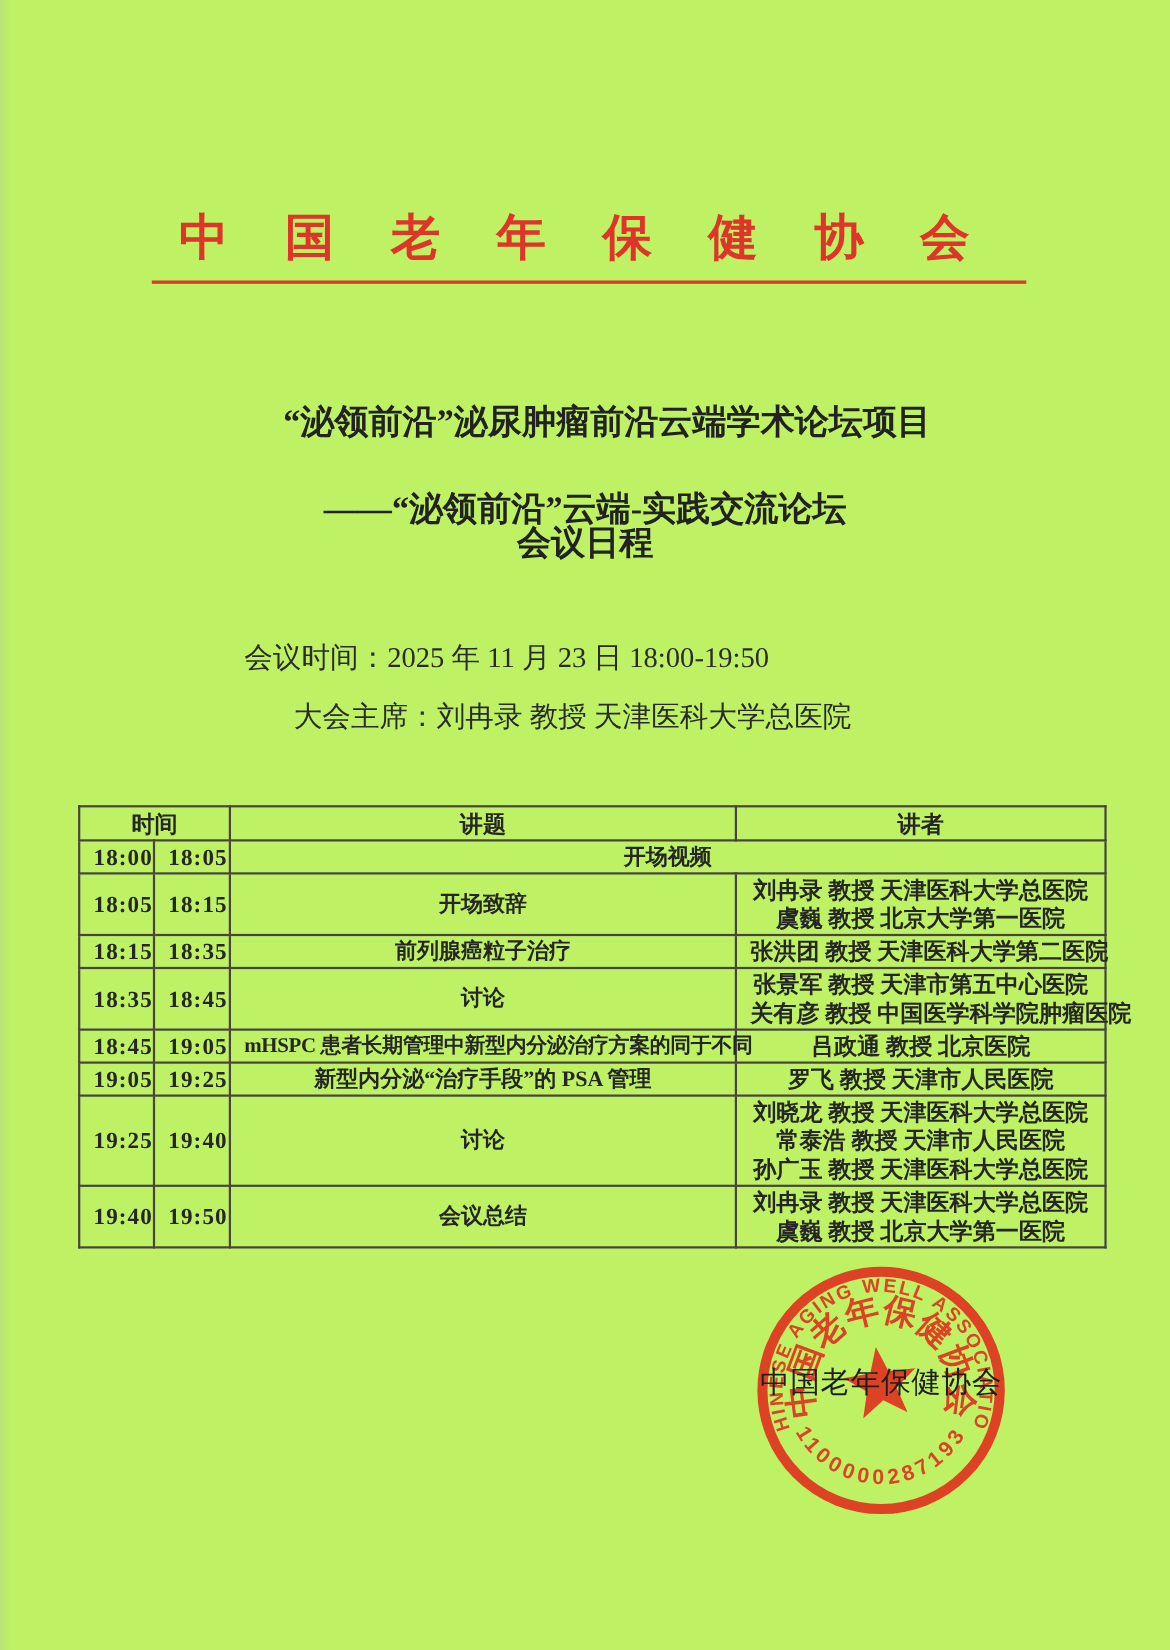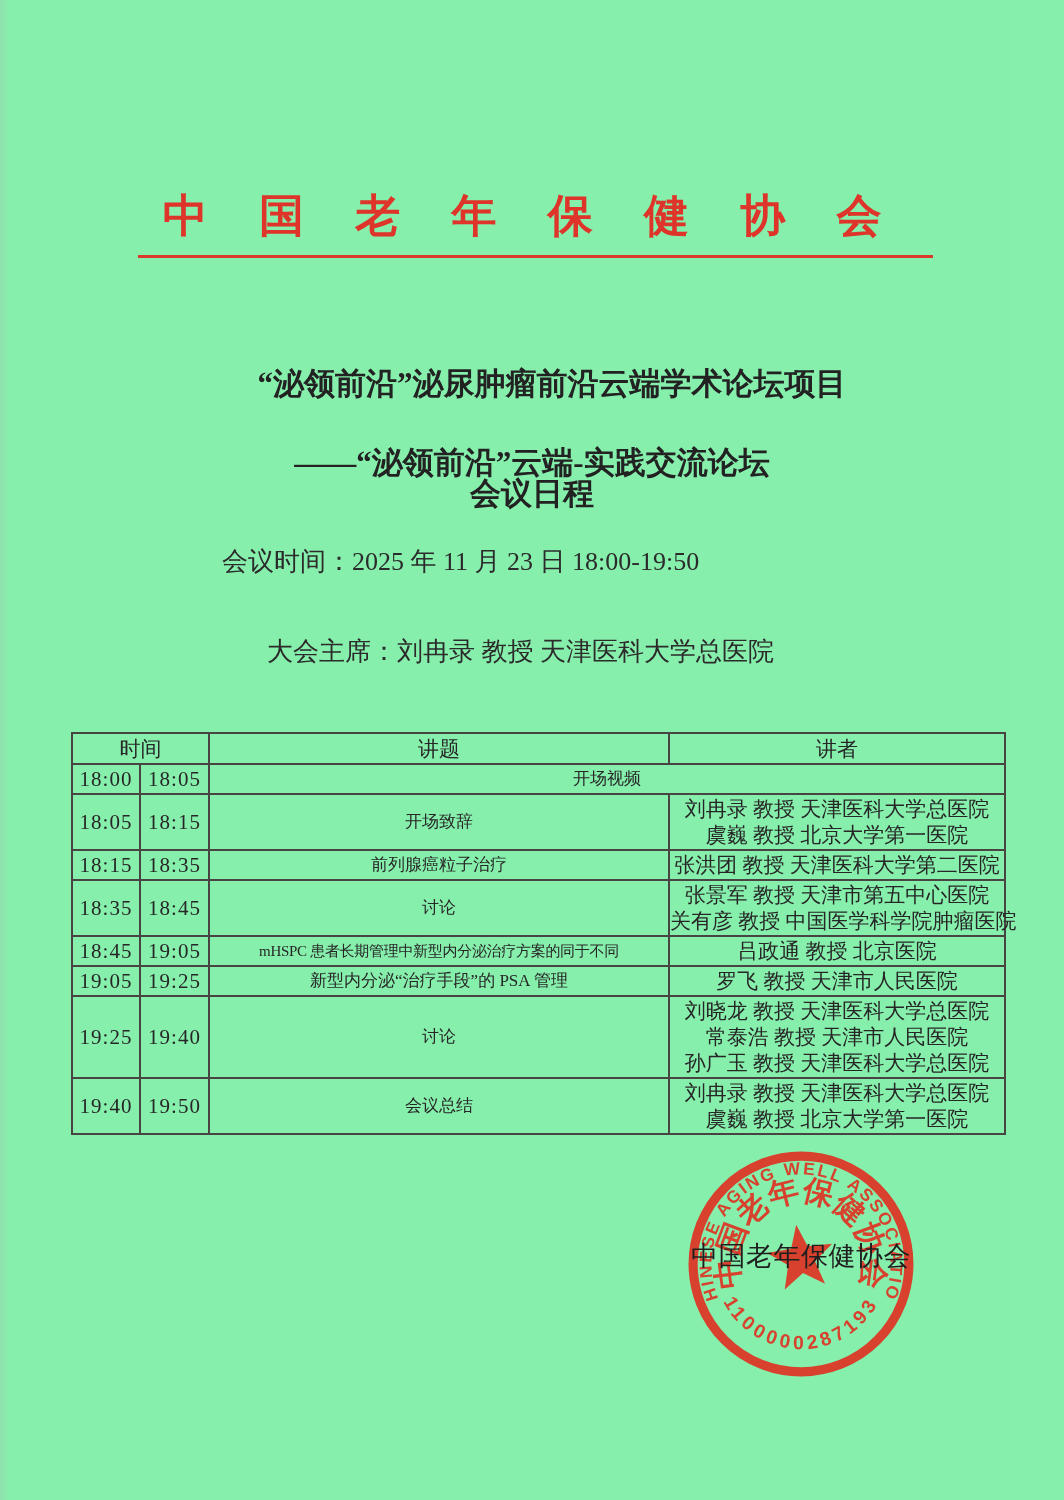--- a/index.html
+++ b/index.html
@@ -1,20 +1,20 @@
 <!DOCTYPE html>
 <html><head>
 <meta charset="utf-8">
 <style>
   html,body{margin:0;padding:0;background:#e8e8e8;}
   .page{
     position:relative;
     width:1064px;height:1500px;
     margin:0 auto;
-    background:#86efac;
+    background:#bef264;
     font-family:"Liberation Serif","DejaVu Serif",serif;
     color:#2b2b2b;
     overflow:hidden;
   }
   .scan-edge{
     position:absolute;left:0;top:0;width:10px;height:1500px;
     background:linear-gradient(to right, rgba(180,180,180,.25), rgba(255,255,255,0));
   }
   .org-header{
     position:absolute;top:186px;left:0;width:100%;
@@ -36,48 +36,48 @@
     color:#222;
     white-space:nowrap;
   }
   .title-1{top:363px;padding-left:20px;}
   .title-2{top:442px;}
   .title-3{top:473px;}
   .meta-line{
     position:absolute;left:222px;
     font-size:26px;color:#2b2b2b;white-space:nowrap;
   }
-  .meta-1{top:544px;}
+  .meta-1{top:580px;}
   .meta-2{top:634px;margin-left:45px;}
   .meta-3{top:688px;left:355px;}
   .agenda{
     position:absolute;top:732px;left:71px;
     border-collapse:collapse;
     table-layout:fixed;
     width:933px;
     font-size:21px;
     color:#262626;
   }
   .agenda col.c1{width:68px;}
   .agenda col.c2{width:69px;}
   .agenda col.c3{width:460px;}
   .agenda col.c4{width:336px;}
   .agenda th,.agenda td{
     border:2px solid #474441;
-    padding:1px 0;
+    padding:1px 12px;
     text-align:center;
     vertical-align:middle;
-    font-weight:normal;
+    font-weight:bold;
     line-height:26px;
     overflow:visible;
   }
   .agenda th{height:27px;}
   .agenda td.time{font-family:"Liberation Serif","DejaVu Serif",serif;letter-spacing:1px;}
-  .agenda td.topic{font-size:17px;white-space:nowrap;}
-  .agenda td.topic.tight{font-size:15px;letter-spacing:-0.3px;}
+  .agenda td.topic{font-size:20px;white-space:nowrap;}
+  .agenda td.topic.tight{font-size:19px;letter-spacing:-0.3px;}
   .agenda td.speaker div{white-space:nowrap;line-height:26px;}
   
   .stamp{
     position:absolute;left:686px;top:1149px;width:230px;height:230px;
     opacity:.88;
     z-index:1;
   }
   .sig-org{
     position:absolute;top:1238px;left:690px;width:222px;
     text-align:center;font-size:27px;color:#1f1f1f;

